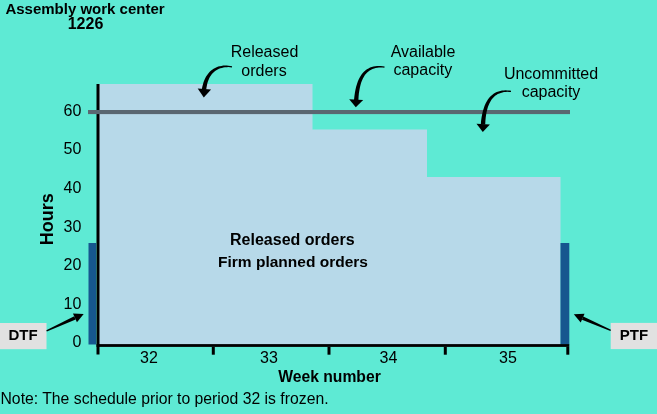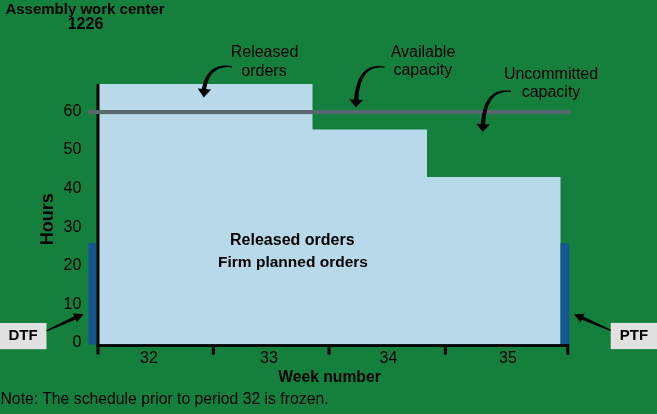--- a/index.html
+++ b/index.html
@@ -1,16 +1,16 @@
 <!DOCTYPE html>
 <html><head>
 <meta charset="utf-8">
 <style>
   html,body{margin:0;padding:0;background:#ffffff;}
-  #wrap{position:relative;width:657px;height:414px;overflow:hidden;background:#15803d;}
+  #wrap{position:relative;width:657px;height:414px;overflow:hidden;background:#5eead4;}
   svg{position:absolute;left:0;top:0;will-change:transform;}
   text{font-family:"Liberation Sans",sans-serif;}
 </style>
 </head>
 <body>
 <div id="wrap">
 <svg width="657" height="414" viewBox="0 0 657 414">
 
   <path d="M99,84 L312.5,84 L312.5,129.5 L427,129.5 L427,177 L560.5,177 L560.5,345 L99,345 Z" fill="#b7d9e9"></path>
 

